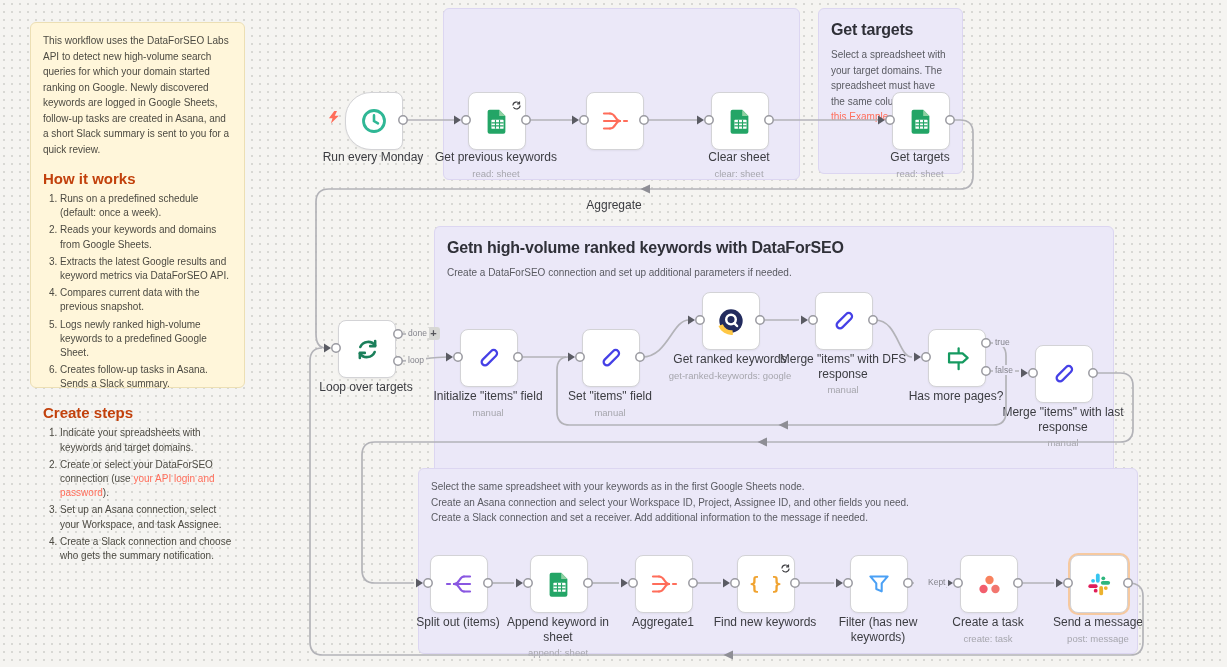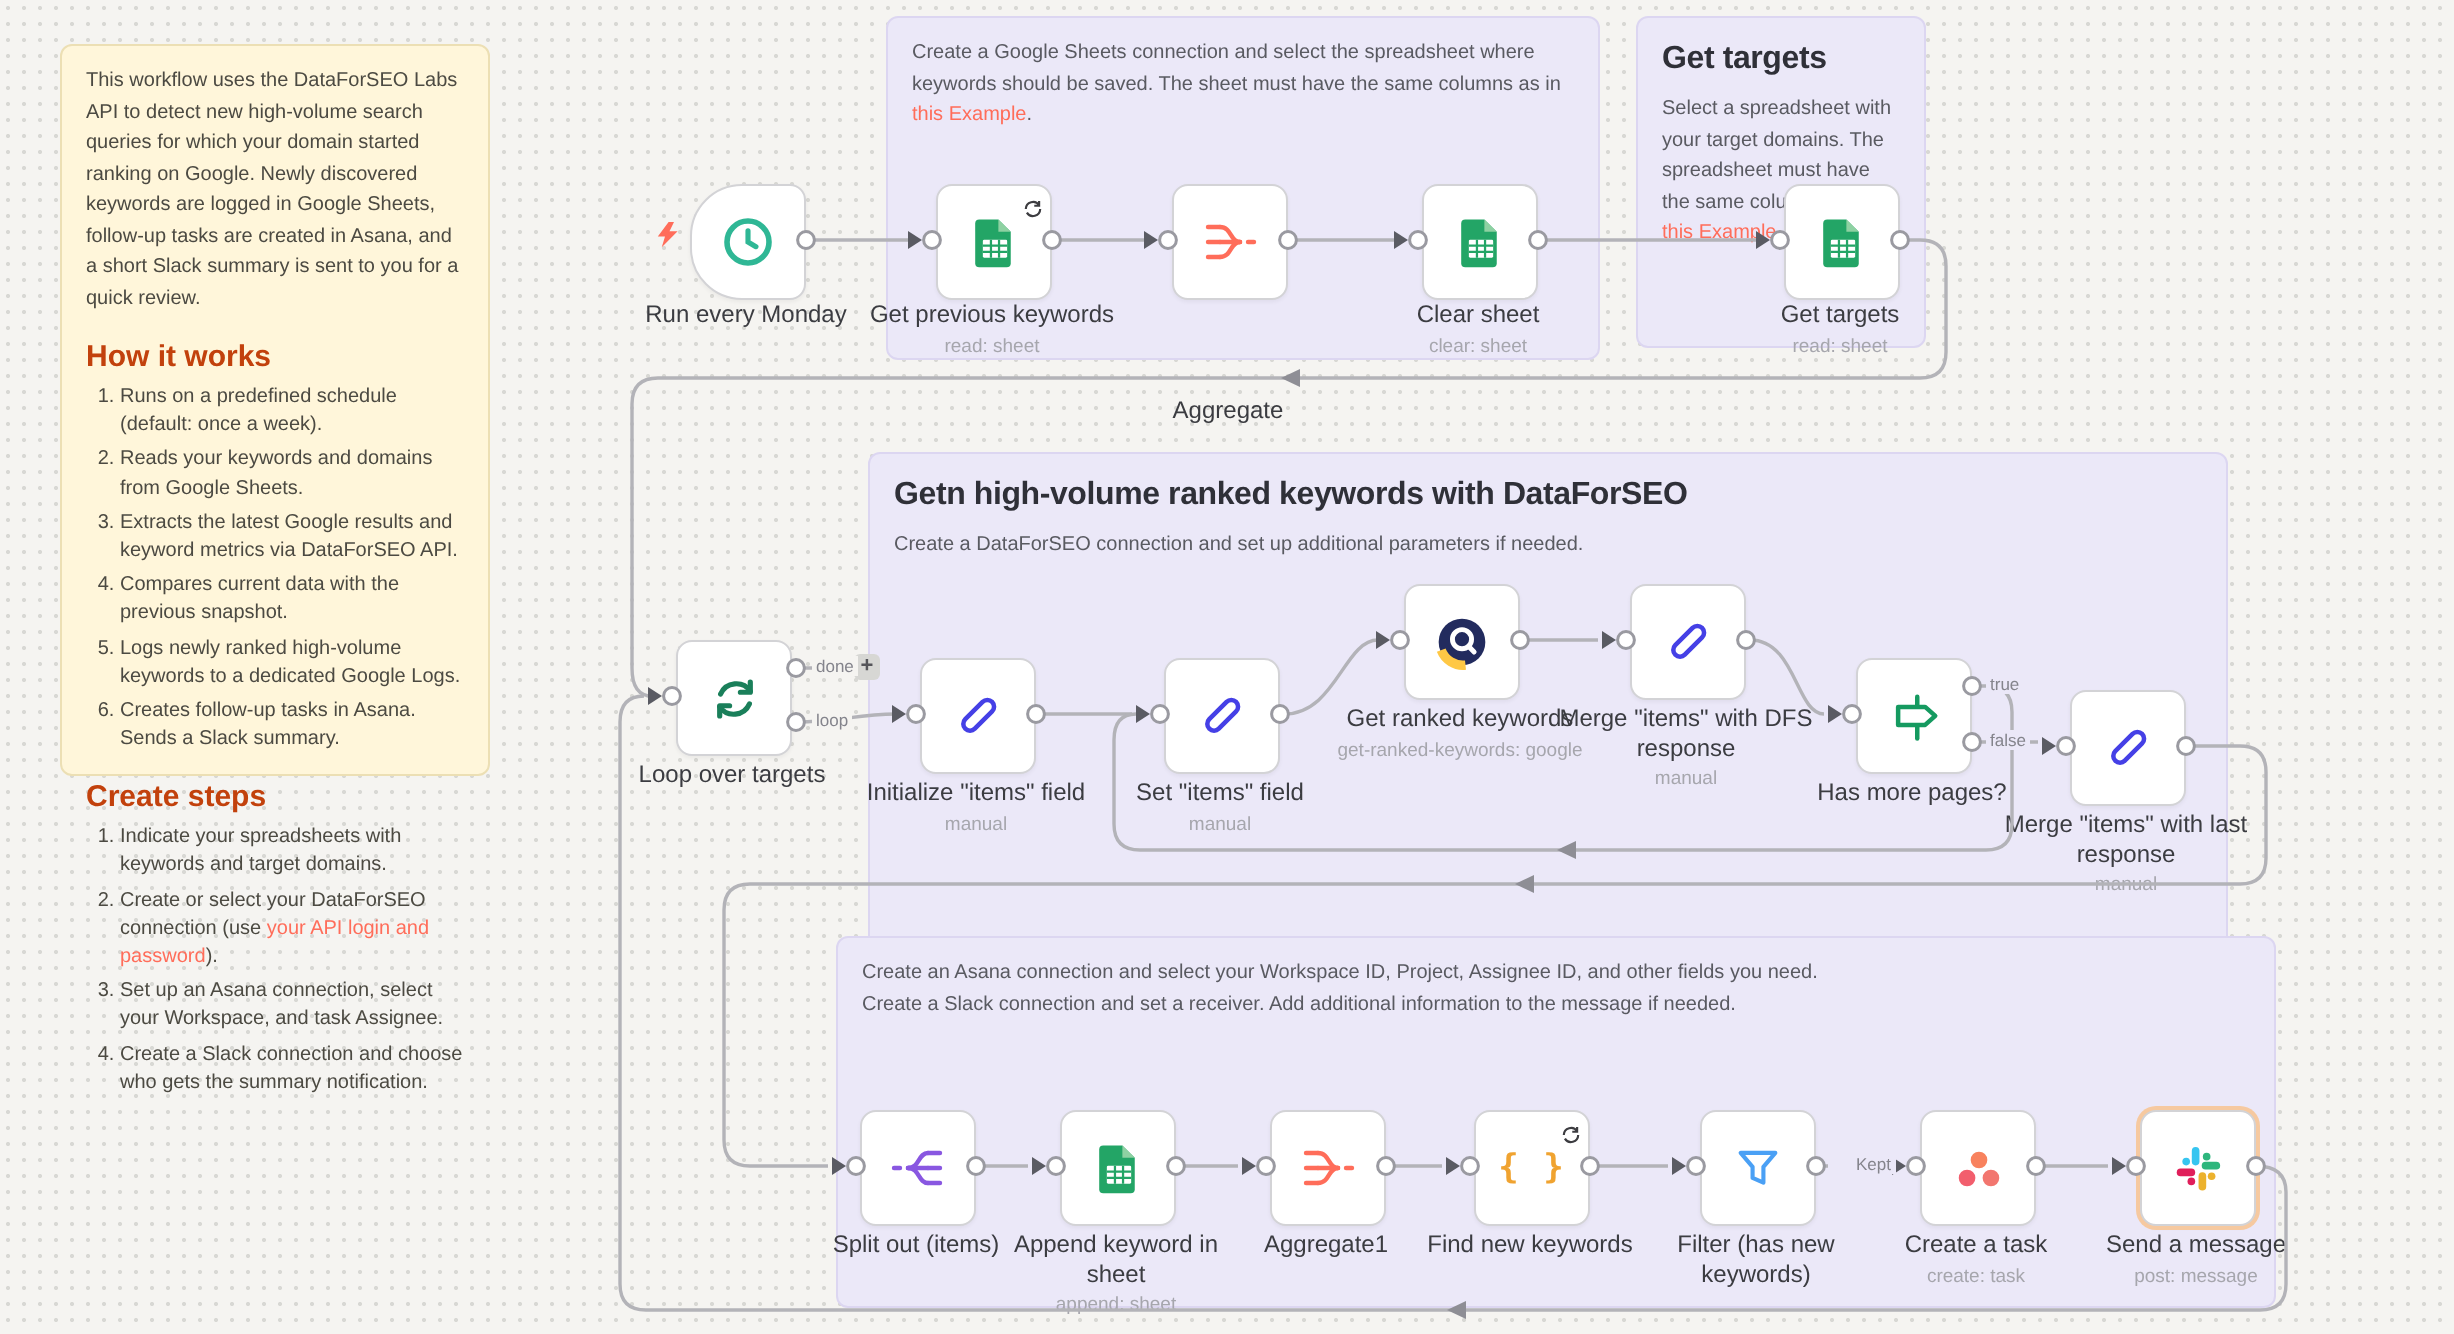--- a/index.html
+++ b/index.html
@@ -42,48 +42,48 @@
 <div class="canvas">
 
   <div class="sticky sticky-yellow" style="left:30px;top:22px;width:215px;height:366px;">
     <div class="stbody">This workflow uses the DataForSEO Labs API to detect new high-volume search queries for which your domain started ranking on Google. Newly discovered keywords are logged in Google Sheets, follow-up tasks are created in Asana, and a short Slack summary is sent to you for a quick review.</div>
     <h2>How it works</h2>
     <ol>
       <li>Runs on a predefined schedule (default: once a week).</li>
       <li>Reads your keywords and domains from Google Sheets.</li>
       <li>Extracts the latest Google results and keyword metrics via DataForSEO API.</li>
       <li>Compares current data with the previous snapshot.</li>
-      <li>Logs newly ranked high-volume keywords to a dedicated Google Logs.</li>
+      <li>Logs newly ranked high-volume keywords to a predefined Google Sheet.</li>
       <li><span>Creates follow-up tasks in Asana.</span><span style="display:block">Sends a Slack summary.</span></li>
     </ol>
     <h2>Create steps</h2>
     <ol>
       <li>Indicate your spreadsheets with keywords and target domains.</li>
       <li><span>Create or select your DataForSEO connection (use </span><span class="link">your API login and password</span><span>).</span></li>
       <li>Set up an Asana connection, select your Workspace, and task Assignee.</li>
       <li>Create a Slack connection and choose who gets the summary notification.</li>
     </ol>
   </div>
 
   <div class="sticky sticky-purple" style="left:443px;top:8px;width:357px;height:172px;">
-    <div class="stbody"><span>Create a Google Sheets connection and select the spreadsheet where keywords should be saved. The sheet must have the same columns as in </span><span class="link">this Example</span><span>.</span></div>
   </div>
 
   <div class="sticky sticky-purple" style="left:818px;top:8px;width:145px;height:166px;">
     <h1>Get targets</h1>
     <div class="stbody"><span>Select a spreadsheet with your target domains. The spreadsheet must have the same columns as in </span><span class="link">this Example</span><span>.</span></div>
   </div>
 
   <div class="sticky sticky-purple" style="left:434px;top:226px;width:680px;height:260px;">
     <h1>Getn high-volume ranked keywords with DataForSEO</h1>
     <div class="stbody">Create a DataForSEO connection and set up additional parameters if needed.</div>
   </div>
 
   <div class="sticky sticky-purple title-small" style="left:418px;top:468px;width:720px;height:186px;">
     <div class="stbody">
+      <div>Select the same spreadsheet with your keywords as in the first Google Sheets node.</div>
       <div>Create an Asana connection and select your Workspace ID, Project, Assignee ID, and other fields you need.</div>
       <div>Create a Slack connection and set a receiver. Add additional information to the message if needed.</div>
     </div>
   </div>
 
   <svg class="bolt" width="13" height="14" viewBox="0 0 13 14">
     <path d="M7,0 L1,8 H5 L3.2,14 L12,5.2 H7.5 L10,0 Z" fill="#ff6d5a" transform="scale(0.9)"></path>
   </svg>
 
   <div class="node trigger" style="left:345px;top:92px;">

